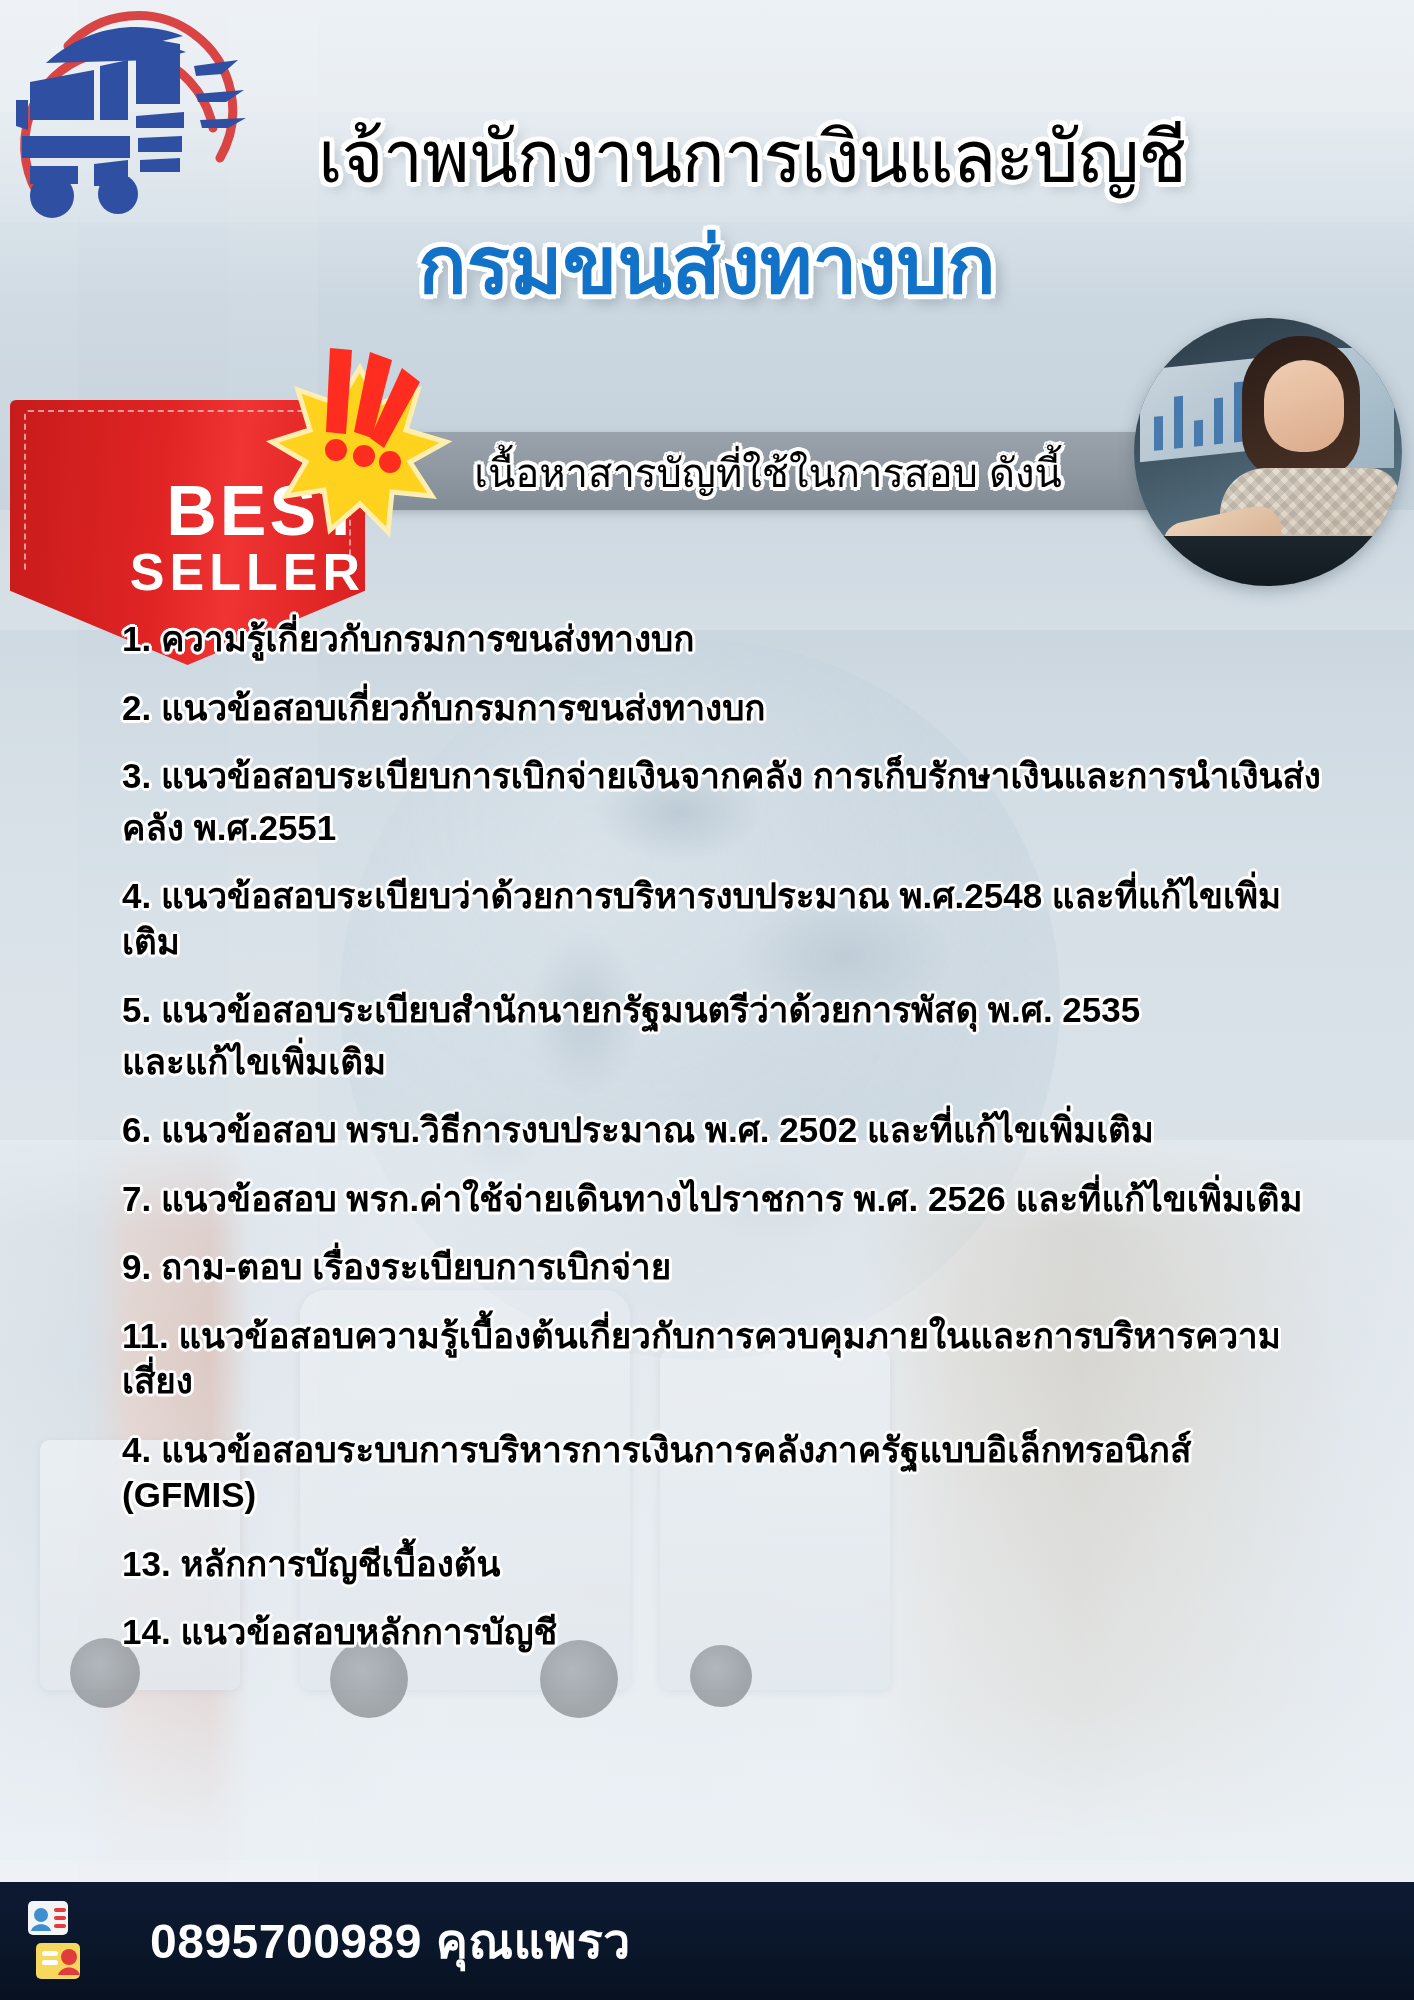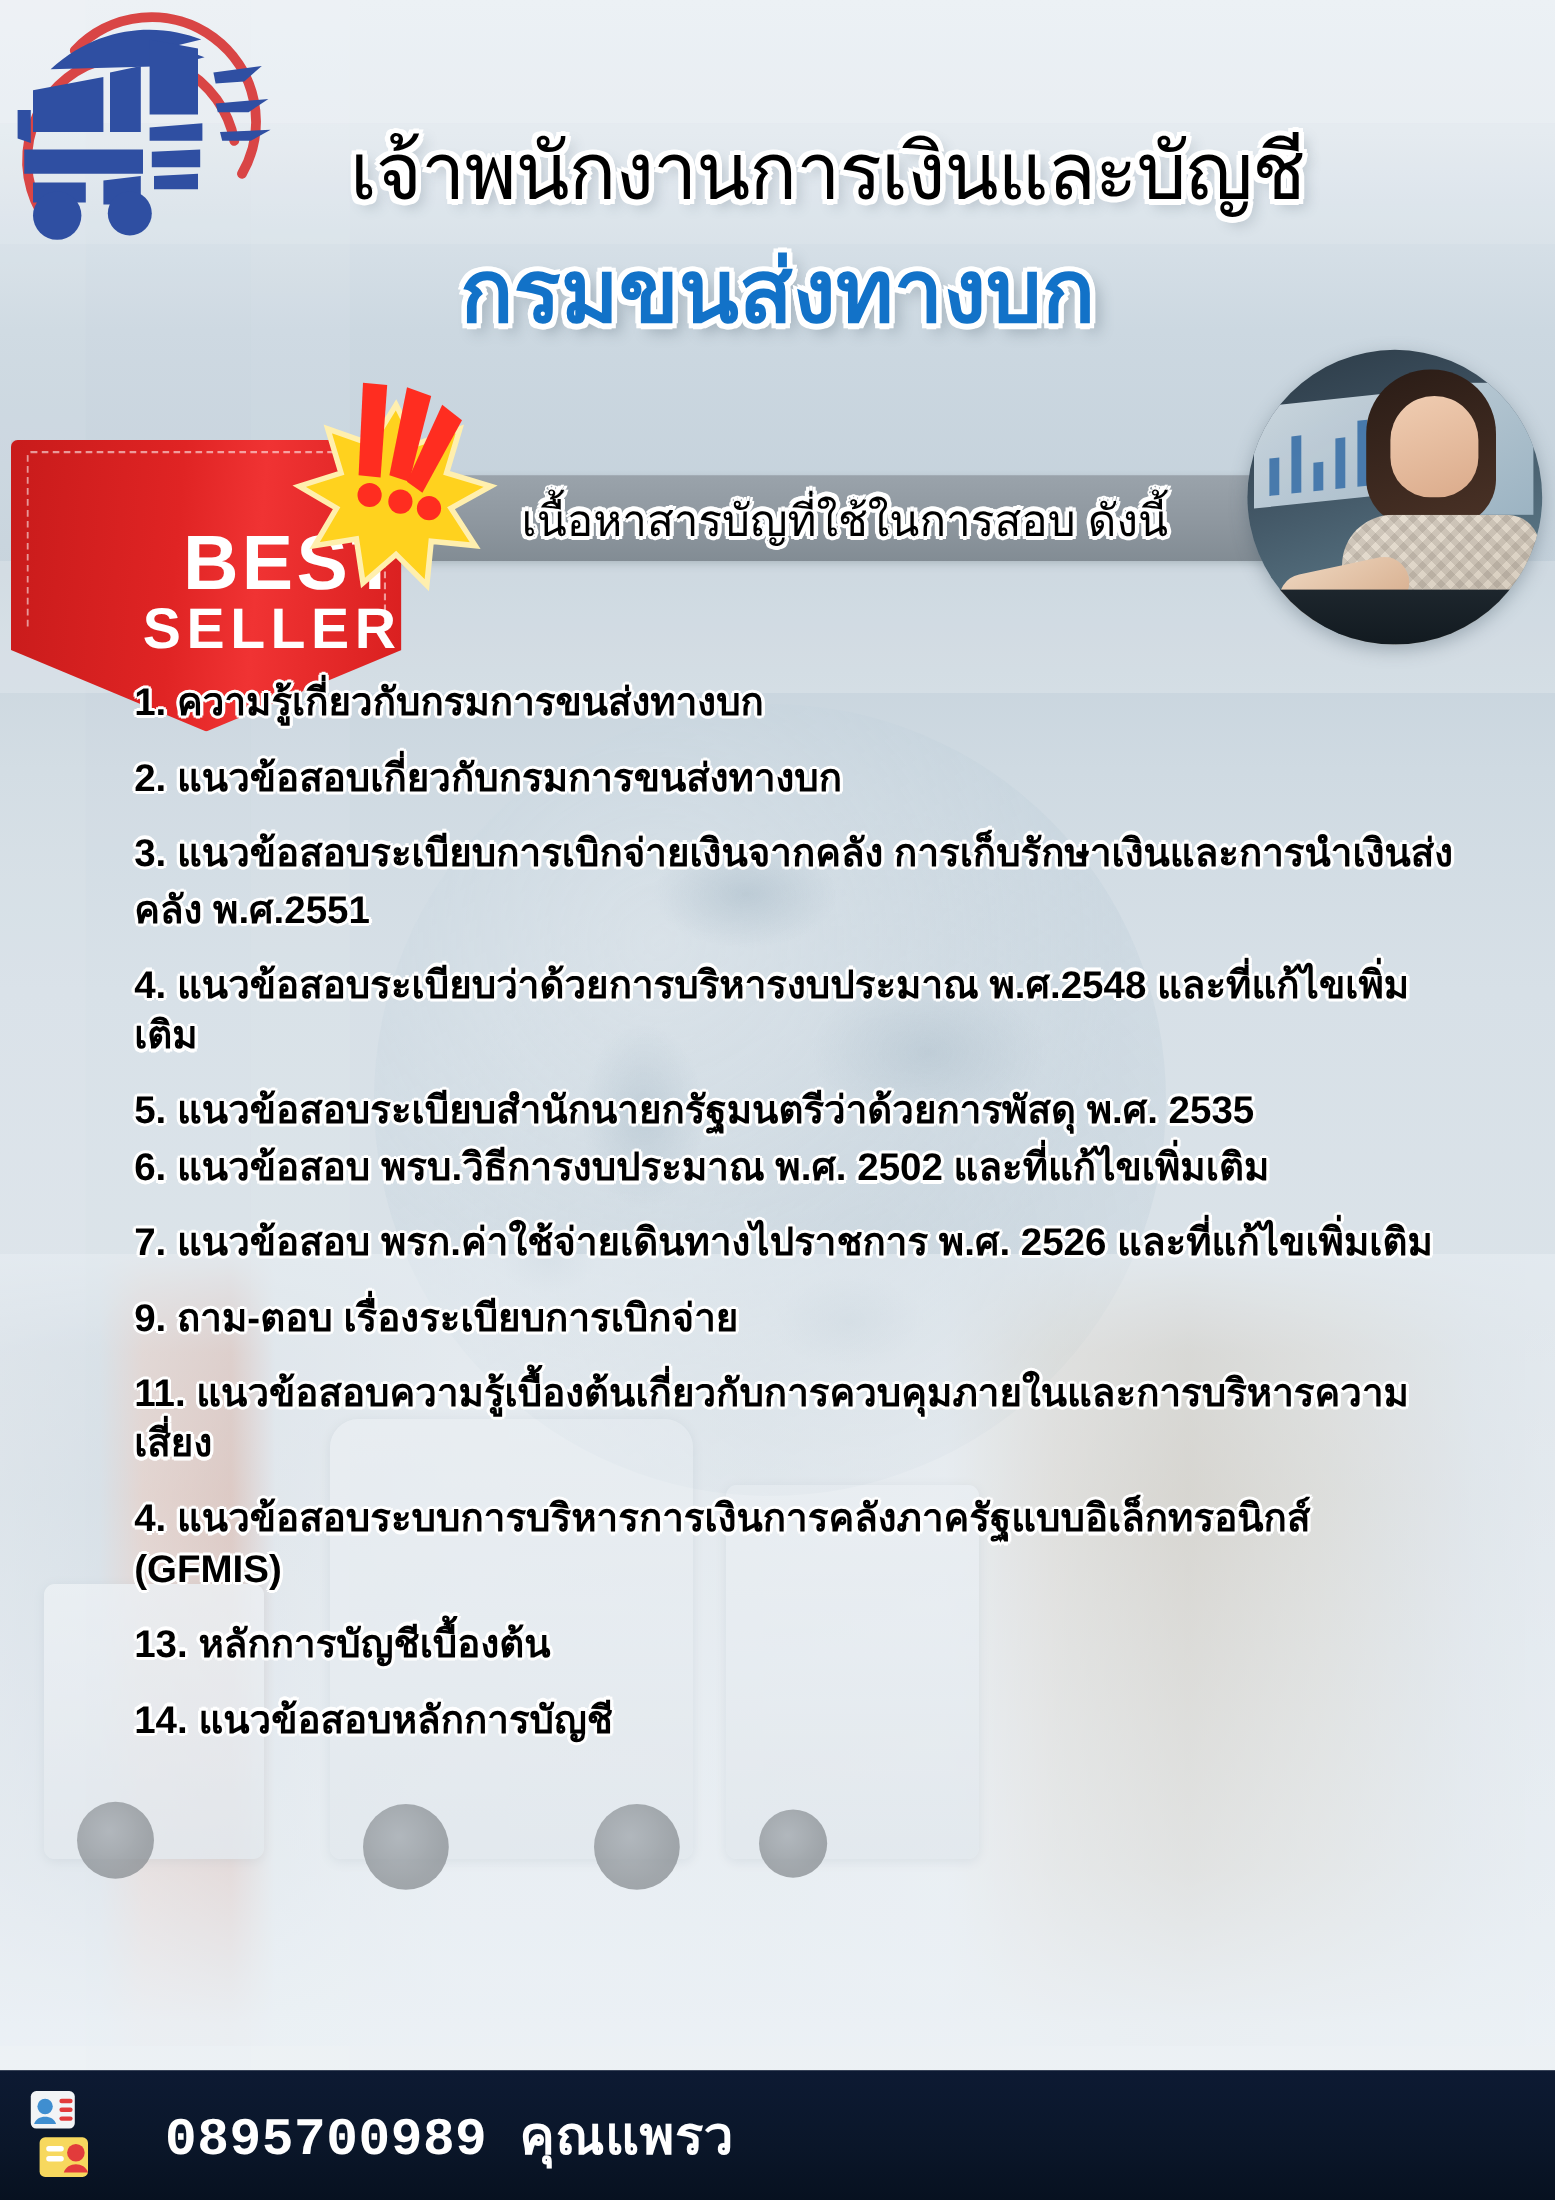--- a/index.html
+++ b/index.html
@@ -240,21 +240,21 @@
   .footer {
     position:absolute; left:0; right:0; bottom:0;
     height:118px;
     background:linear-gradient(180deg,#0d1a33 0%, #0a1629 60%, #071120 100%);
     display:flex; align-items:center;
     padding-left:26px;
   }
   .foot-icons { width:104px; height:88px; flex:0 0 auto; }
   .foot-text {
     display:flex; align-items:center; gap:48px;
-    color:#fff; margin-left:20px;font-family:Liberation Mono, monospace;
+    color:#fff; margin-left:20px;
   }
   .foot-phone { font-size:48px; font-weight:bold; letter-spacing:0.5px; }
   .foot-line  { font-size:48px; font-weight:normal; letter-spacing:0.5px; }
 </style>
 </head>
 <body>
 
 <div id="poster">
 
   <div class="bg-vstripe" style="left:0px;width:78px;opacity:.55;"></div>
@@ -345,20 +345,21 @@
     <div class="ph-desk"></div>
   </div>
 
   <div class="list">
     <div class="list-item">1. ความรู้เกี่ยวกับกรมการขนส่งทางบก</div>
     <div class="list-item">2. แนวข้อสอบเกี่ยวกับกรมการขนส่งทางบก</div>
     <div class="list-item" style="margin-bottom:6px;">3. แนวข้อสอบระเบียบการเบิกจ่ายเงินจากคลัง การเก็บรักษาเงินและการนำเงินส่ง</div>
     <div class="list-item">คลัง พ.ศ.2551</div>
     <div class="list-item">4. แนวข้อสอบระเบียบว่าด้วยการบริหารงบประมาณ พ.ศ.2548 และที่แก้ไขเพิ่มเติม</div>
     <div class="list-item" style="margin-bottom:6px;">5. แนวข้อสอบระเบียบสำนักนายกรัฐมนตรีว่าด้วยการพัสดุ พ.ศ. 2535</div>
+    <div class="list-item">และแก้ไขเพิ่มเติม</div>
     <div class="list-item">6. แนวข้อสอบ พรบ.วิธีการงบประมาณ พ.ศ. 2502 และที่แก้ไขเพิ่มเติม</div>
     <div class="list-item">7. แนวข้อสอบ พรก.ค่าใช้จ่ายเดินทางไปราชการ พ.ศ. 2526 และที่แก้ไขเพิ่มเติม</div>
     <div class="list-item">9. ถาม-ตอบ เรื่องระเบียบการเบิกจ่าย</div>
     <div class="list-item">11. แนวข้อสอบความรู้เบื้องต้นเกี่ยวกับการควบคุมภายในและการบริหารความเสี่ยง</div>
     <div class="list-item">4. แนวข้อสอบระบบการบริหารการเงินการคลังภาครัฐแบบอิเล็กทรอนิกส์ (GFMIS)</div>
     <div class="list-item">13. หลักการบัญชีเบื้องต้น</div>
     <div class="list-item">14. แนวข้อสอบหลักการบัญชี</div>
   </div>
 
   <div class="footer">

